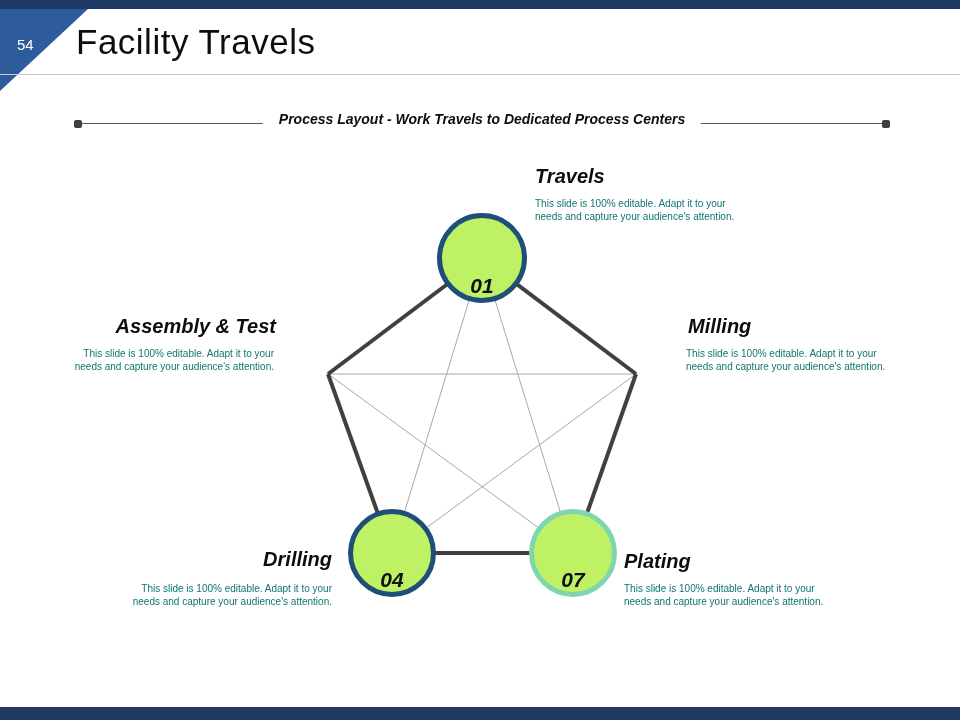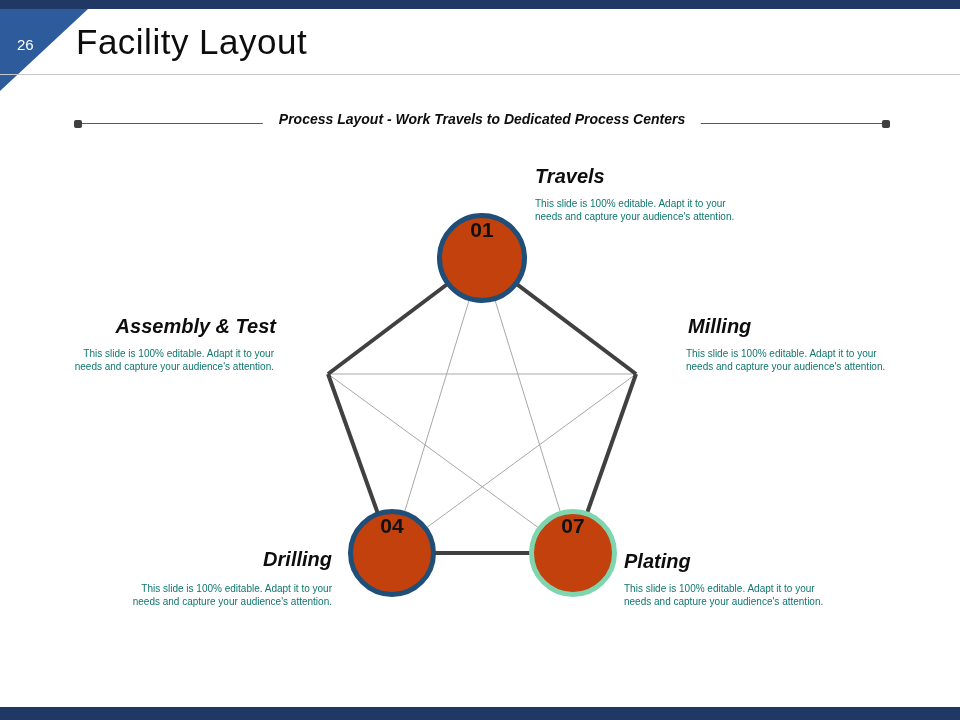--- a/index.html
+++ b/index.html
@@ -58,25 +58,25 @@
     transform: translateX(-50%);
     background: #ffffff; padding: 0 16px;
     font-weight: bold; font-style: italic;
     font-size: 14px; color: #0d0d0d; white-space: nowrap;
   }
   .net-svg { position: absolute; top: 0; left: 0; z-index: 1; }
   .edge { stroke: #404040; stroke-width: 4; }
   .diagonal { stroke: #a8a8a8; stroke-width: 1; }
   .node-circle {
     position: absolute; z-index: 2;
-    background: #c2410c; border-radius: 50%;
+    background: #bef264; border-radius: 50%;
     box-sizing: border-box;
     border: 5px solid #1f4e79;
-    display: flex; align-items: flex-start; justify-content: center;
-    font-weight: bold; font-size: 21px; color: #111111;
+    display: flex; align-items: flex-end; justify-content: center;
+    font-weight: bold; font-style: italic; font-size: 21px; color: #111111;
   }
   .n01 { left: 437px; top: 213px; width: 90px; height: 90px; }
   .n02 { left: 595px; top: 333px; width: 82px; height: 82px; }
   .n03 { left: 529px; top: 509px; width: 88px; height: 88px; }
   .n04 { left: 348px; top: 509px; width: 88px; height: 88px; }
   .n05 { left: 287px; top: 333px; width: 82px; height: 82px; }
   .node-label {
     position: absolute; z-index: 3;
     font-weight: bold; font-style: italic;
     font-size: 20px; color: #0d0d0d;
@@ -98,23 +98,23 @@
   .desc-plating  { left: 624px; top: 583px; text-align: left; }
 </style>
 </head>
 <body>
 
 <div class="slide">
 
   <div class="top-bar" style="background-color: rgb(31, 56, 100);"></div>
 
   <div class="page-flag" style="background-color: rgb(46, 91, 155);"></div>
-  <div class="page-num">26</div>
+  <div class="page-num">54</div>
 
-  <div class="title">Facility Layout</div>
+  <div class="title">Facility Travels</div>
   <div class="title-divider"></div>
 
   <div class="subtitle-row">
     <div class="subtitle-line"></div>
     <div class="subtitle-dot left"></div>
     <div class="subtitle-dot right"></div>
     <div class="subtitle-text">Process Layout - Work Travels to Dedicated Process Centers</div>
   </div>
 
   <svg class="net-svg" width="960" height="720" viewBox="0 0 960 720">

